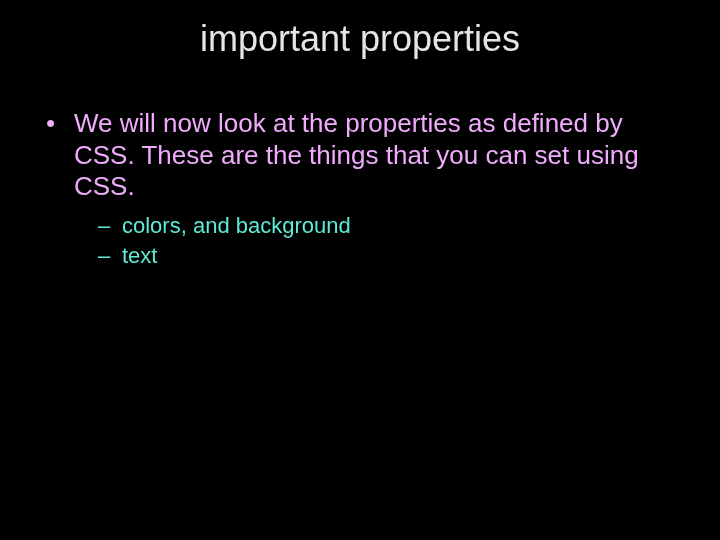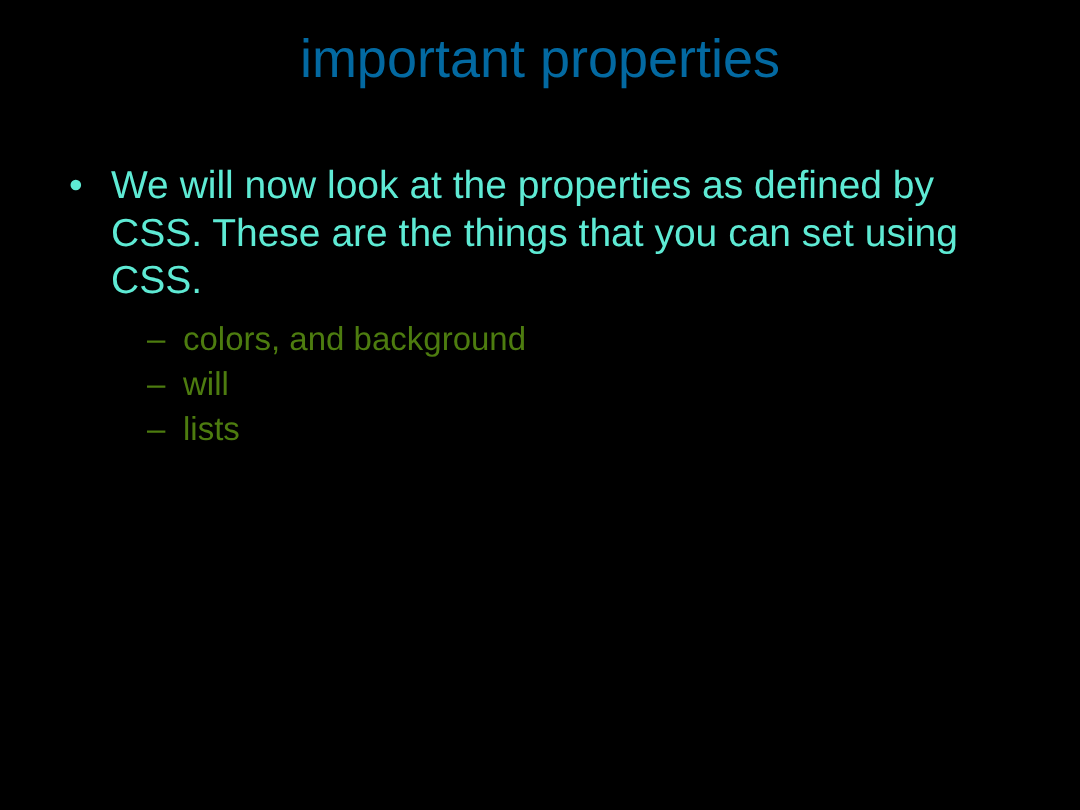--- a/index.html
+++ b/index.html
@@ -16,69 +16,68 @@
     box-sizing: border-box;
     width: 720px;
     height: 540px;
     padding: 18px 40px 0 40px;
   }
   .title {
     text-align: center;
     font-size: 36px;
     margin: 0 0 48px 0;
     font-weight: normal;
-    color: #0369a1;
+    color: #e5e5e5;
   }
   ul.main {
     list-style: none;
     padding: 0;
     margin: 0 0 0 6px;
   }
   ul.main > li {
     font-size: 26px;
     line-height: 1.22;
     margin: 0 0 4px 0;
     padding-left: 28px;
     text-indent: -28px;
-    color: #5eead4;
+    color: #f0abfc;
   }
   ul.main > li::before {
     content: "•";
     display: inline-block;
     width: 28px;
     text-indent: 0;
   }
   ul.sub {
     list-style: none;
     padding: 0;
     margin: 8px 0 0 58px;
   }
   ul.sub > li {
     font-size: 22px;
     line-height: 1.35;
     margin: 0;
     padding-left: 24px;
     text-indent: -24px;
-    color: #4d7c0f;
+    color: #5eead4;
   }
   ul.sub > li::before {
     content: "–";
     display: inline-block;
     width: 24px;
     text-indent: 0;
   }
 </style>
 </head>
 <body>
 
 <div class="slide">
   <h1 class="title">important properties</h1>
 
   <ul class="main">
     <li><span>We will now look at the properties as defined by CSS. These are the things that you can set using CSS.</span></li>
   </ul>
 
   <ul class="sub">
     <li><span>colors, and background</span></li>
-    <li><span>will</span></li>
-    <li><span>lists</span></li>
+    <li><span>text</span></li>
   </ul>
 </div>
 
 </body></html>

